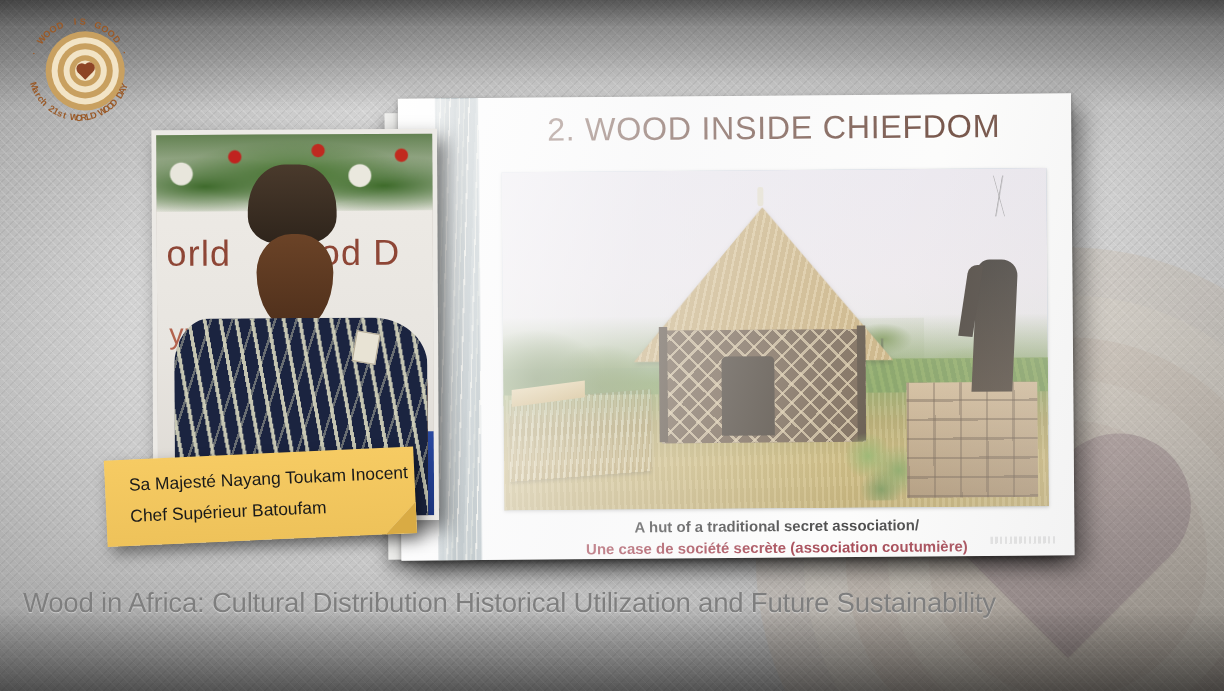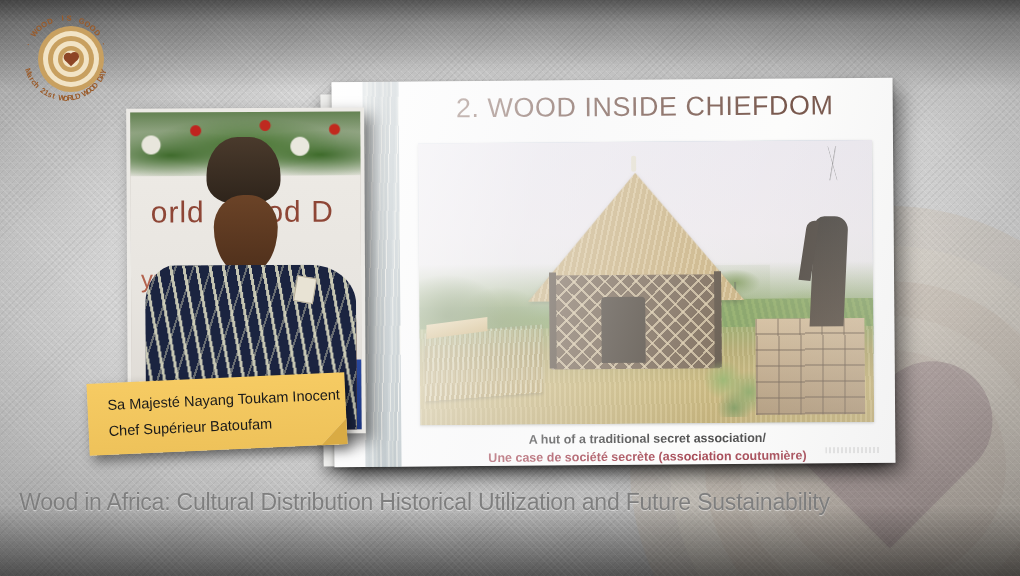--- a/index.html
+++ b/index.html
@@ -262,21 +262,21 @@
       radial-gradient(circle at 44% 60%, #e9e7dd 0 8px, rgba(0,0,0,0) 9px),
       radial-gradient(circle at 58% 28%, #bf2a20 0 5px, rgba(0,0,0,0) 6px),
       radial-gradient(circle at 72% 58%, #eae8de 0 9px, rgba(0,0,0,0) 10px),
       radial-gradient(circle at 86% 34%, #c12a1e 0 5px, rgba(0,0,0,0) 6px),
       radial-gradient(ellipse 60% 50% at 20% 70%, #3f6b2c 0%, rgba(63,107,44,0) 70%),
       radial-gradient(ellipse 55% 55% at 50% 55%, #46742f 0%, rgba(70,116,47,0) 70%),
       radial-gradient(ellipse 60% 50% at 80% 70%, #3d6a2a 0%, rgba(61,106,42,0) 70%),
       linear-gradient(rgba(60,100,40,.85), rgba(60,100,40,0));
   }
   .pl-text1{
-    position:absolute;left:20px;top:26%;font-size:30px;color:#7e2a18;
+    position:absolute;left:8px;top:26%;font-size:30px;color:#7e2a18;
     font-family:"Liberation Sans", sans-serif;letter-spacing:1px;opacity:.85;white-space:nowrap;
   }
   .pl-text2{
     position:absolute;left:10px;top:48%;font-size:24px;color:#a6432a;
     font-family:"Liberation Sans", sans-serif;opacity:.8;
   }
   .pl-hat{
     position:absolute;left:33%;top:8%;width:74px;height:66px;
     background:linear-gradient(#4a3a2c,#2e241b);
     border-radius:42% 42% 34% 34%/58% 58% 34% 34%;

